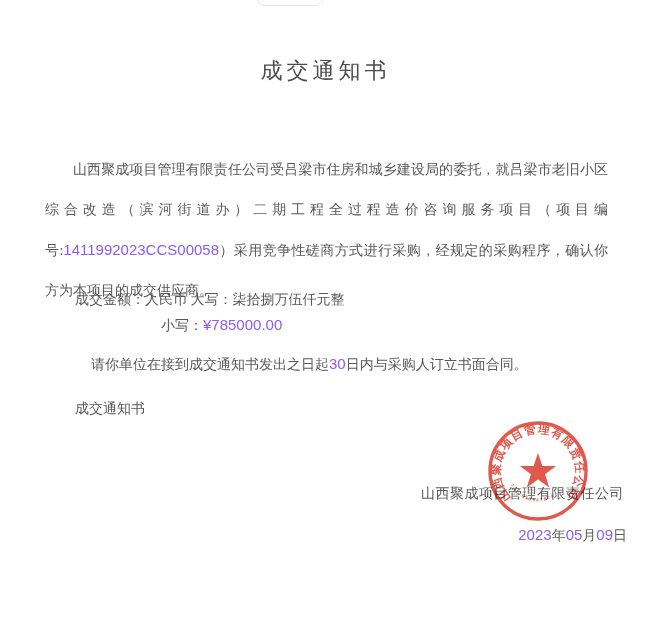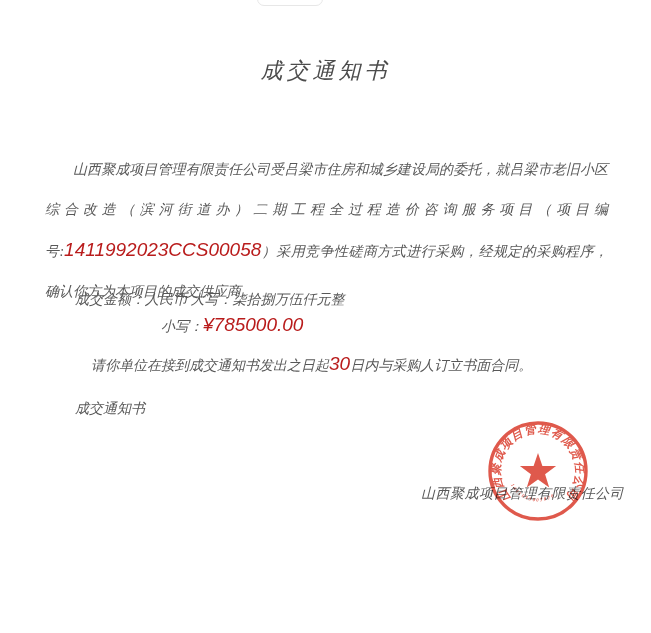--- a/index.html
+++ b/index.html
@@ -4,21 +4,20 @@
 <style>
   html, body { margin: 0; padding: 0; background: #ffffff; }
   .page {
     position: relative;
     width: 651px;
     height: 633px;
     background: #ffffff;
     overflow: hidden;
     font-family: "Liberation Serif", serif;
     color: #585858;
-    font-style: italic;
   }
   .btn-remnant {
     position: absolute;
     left: 257px;
     top: -9px;
     width: 64px;
     height: 13px;
     background: #ffffff;
     border: 1px solid #e7e7e7;
     border-radius: 7px;
@@ -46,22 +45,22 @@
     top: 150px;
     width: 563px;
     font-size: 14px;
     line-height: 40px;
     text-align: justify;
     text-justify: inter-ideograph;
     text-indent: 2em;
   }
   .num {
     font-family: "Liberation Sans", sans-serif;
-    color: #b91c1c;
-    font-size: 19px;
+    color: #8b5cf6;
+    font-size: 15px;
   }
   .amount-caps { left: 75px; top: 274px; margin-top: 16px; }
   .amount-small { left: 161px; top: 315px; }
   .contract-line { left: 75px; top: 354px; margin-left: 16px; }
   .closing-line { left: 75px; top: 399px; }
   .signature-line {
     position: absolute;
     right: 27px;
     top: 485px;
     font-size: 14px;
@@ -101,20 +100,21 @@
   <div class="line amount-caps">成交金额：人民币 大写：柒拾捌万伍仟元整</div>
 
   <div class="line amount-small"><span>小写：</span><span class="num">¥785000.00</span></div>
 
   <div class="line contract-line"><span>请你单位在接到成交通知书发出之日起</span><span class="num">30</span><span>日内与采购人订立书面合同。</span></div>
 
   <div class="line closing-line">成交通知书</div>
 
   <div class="signature-line">山西聚成项目管理有限责任公司</div>
 
+  <div class="date-line"><span class="num">2023</span><span>年</span><span class="num">05</span><span>月</span><span class="num">09</span><span>日</span></div>
 
   <svg class="seal" viewBox="0 0 104 104">
     <circle cx="52" cy="52" r="48" fill="none" stroke-width="3.4" stroke="#dd4b3c"></circle>
     <polygon points="52,34 56.4,46.9 70.1,47.1 59.1,55.3 63.2,68.4 52,60.5 40.8,68.4 44.9,55.3 33.9,47.1 47.6,46.9" fill="#dd4b3c"></polygon>
     <defs>
       <path id="ringPath" d="M 25.1 78.9 A 38 38 0 1 1 78.9 78.9" fill="none"></path>
       <path id="codePath" d="M 24 64 A 30.5 30.5 0 0 0 80 64" fill="none"></path>
     </defs>
     <text font-size="11.5" font-weight="bold" letter-spacing="1.2" fill="#dd4b3c">
       <textPath href="#ringPath" startOffset="0">山西聚成项目管理有限责任公司</textPath>

